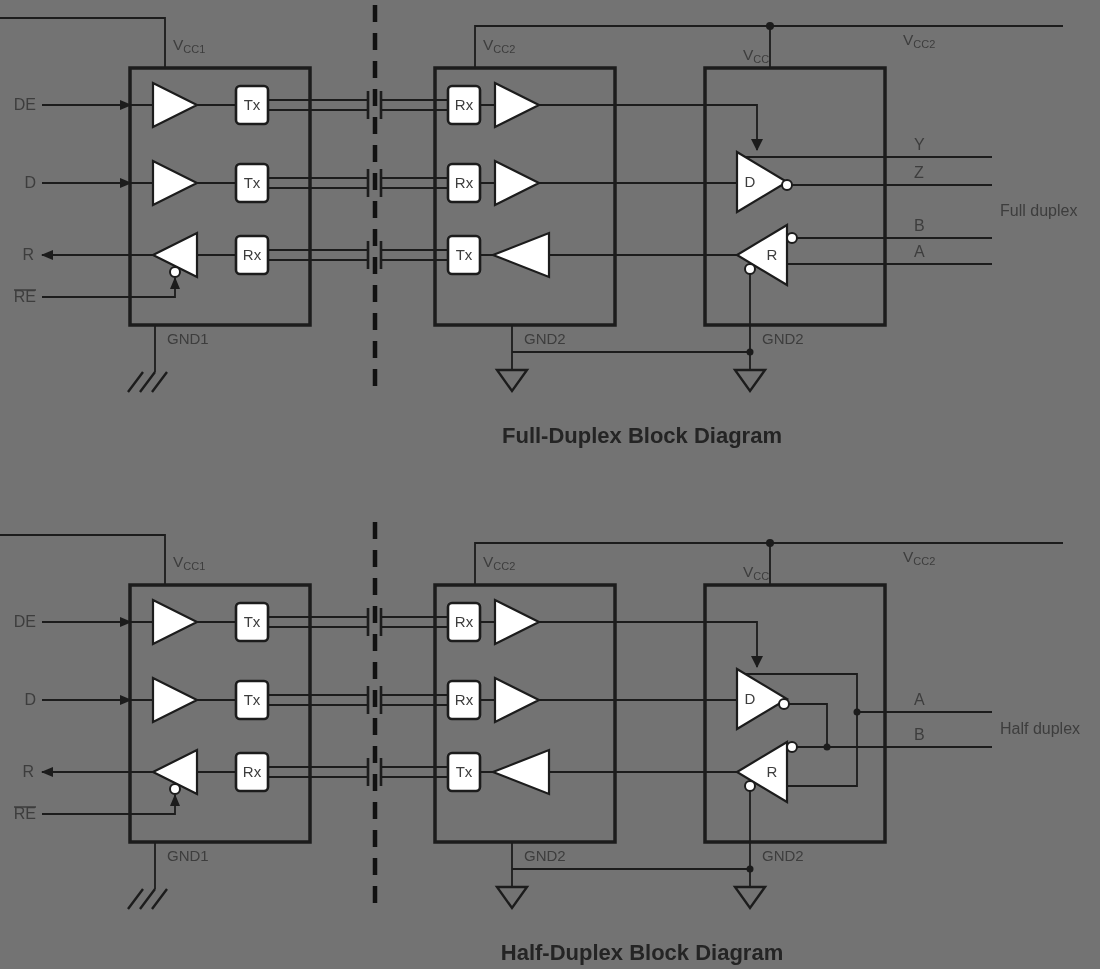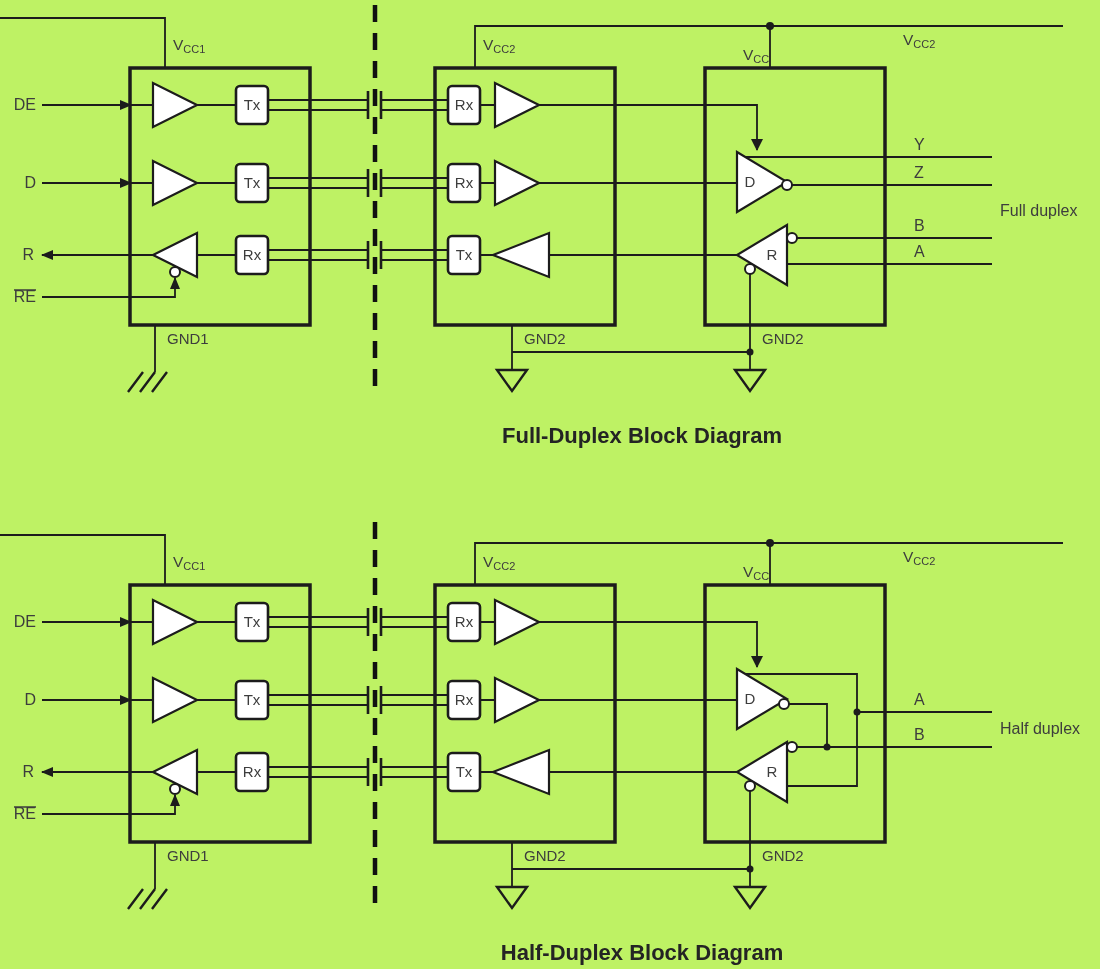--- a/index.html
+++ b/index.html
@@ -1,16 +1,16 @@
 <!DOCTYPE html>
 <html><head>
 <meta charset="utf-8">
 <style>
   html,body{margin:0;padding:0;background:#ffffff;}
-  .stage{width:1100px;height:969px;position:relative;background:#bef264;}
+  .stage{width:1100px;height:969px;position:relative;background:#737373;}
   svg{display:block;}
   .wire{stroke:#1c1c1c;stroke-width:1.8;fill:none;}
   .capbar{stroke:#1c1c1c;stroke-width:2.6;fill:none;}
   .blk{stroke:#1c1c1c;stroke-width:3.5;fill:none;}
   .box{stroke:#1c1c1c;stroke-width:2.6;fill:#fff;}
   .tri{stroke:#1c1c1c;stroke-width:2.2;fill:#fff;stroke-linejoin:miter;}
   .bub{stroke:#1c1c1c;stroke-width:2;fill:#fff;}
   .gnd{stroke:#1c1c1c;stroke-width:2.4;fill:none;}
   .dot{fill:#1c1c1c;}
   .arr{fill:#1c1c1c;stroke:none;}

